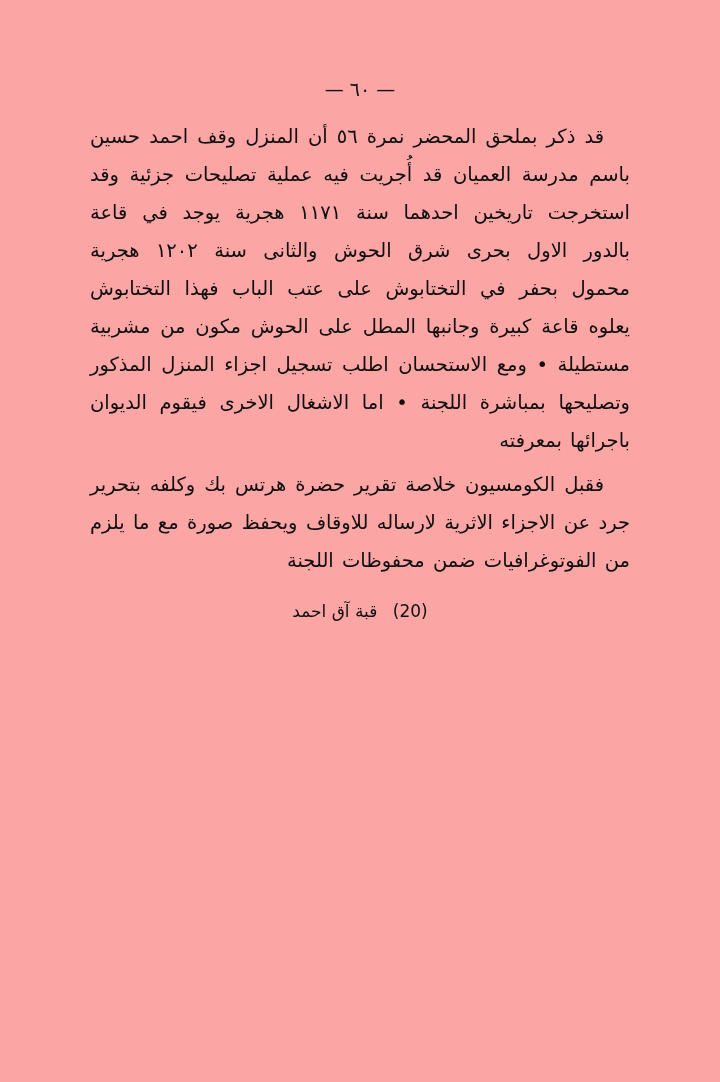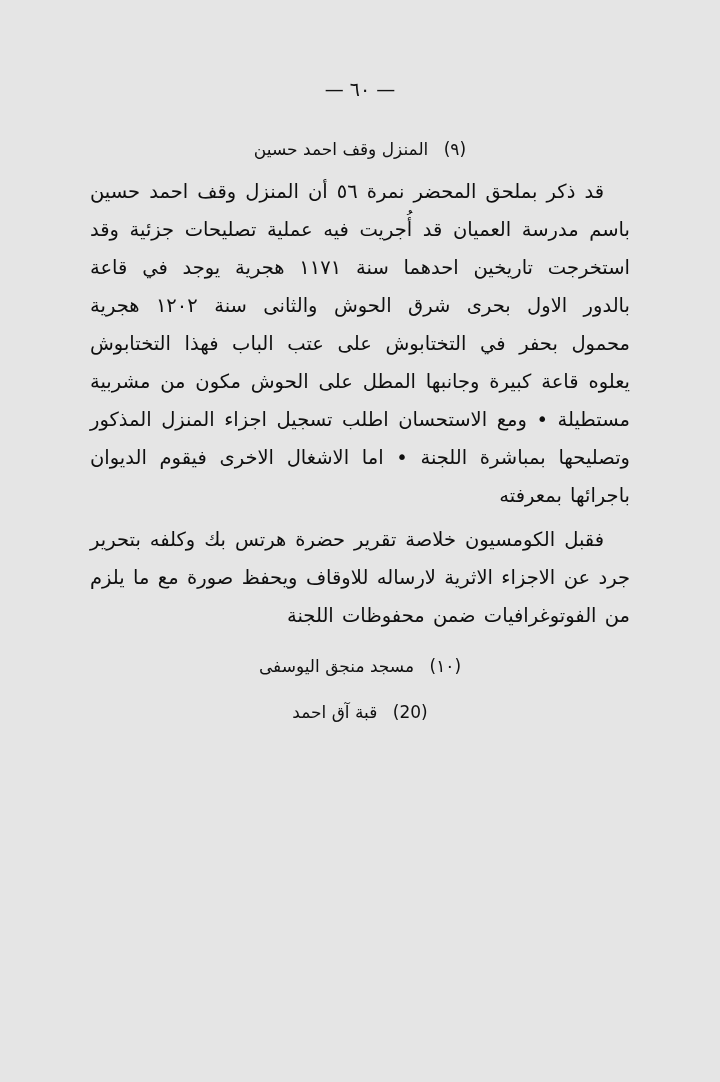--- a/index.html
+++ b/index.html
@@ -13,21 +13,21 @@
     position: relative;
     font-family: "DejaVu Sans", sans-serif;
     color: #0d0d0d;
     overflow: hidden;
   }
   .page {
     position: absolute;
     top: 0; left: 0;
     width: 720px;
     height: 1082px;
-    background: #e5e5e5;
+    background: #fca5a5;
   }
   .page-number {
     position: absolute;
     top: 78px;
     left: 0;
     width: 720px;
     text-align: center;
     font-size: 19px;
     letter-spacing: 2px;
     color: #131313;
@@ -69,33 +69,25 @@
 </head>
 <body>
 
 <div class="page">
 
   <div class="page-number">— ٦٠ —</div>
 
   <div class="content">
 
     <div class="blk">
-      <div class="section-heading">
-        <span class="num">(٩)</span>
-        <span>المنزل وقف احمد حسين</span>
-      </div>
       <p class="body-par indent">قد ذكر بملحق المحضر نمرة ٥٦ أن المنزل وقف احمد حسين باسم مدرسة العميان قد أُجريت فيه عملية تصليحات جزئية وقد استخرجت تاريخين احدهما سنة ١١٧١ هجرية يوجد في قاعة بالدور الاول بحرى شرق الحوش والثانى سنة ١٢٠٢ هجرية محمول بحفر في التختابوش على عتب الباب فهذا التختابوش يعلوه قاعة كبيرة وجانبها المطل على الحوش مكون من مشربية مستطيلة • ومع الاستحسان اطلب تسجيل اجزاء المنزل المذكور وتصليحها بمباشرة اللجنة  •  اما الاشغال الاخرى فيقوم الديوان باجرائها بمعرفته</p>
       <p class="body-par indent">فقبل الكومسيون خلاصة تقرير حضرة هرتس بك وكلفه بتحرير جرد عن الاجزاء الاثرية لارساله للاوقاف ويحفظ صورة مع ما يلزم من الفوتوغرافيات ضمن محفوظات اللجنة</p>
     </div>
 
     <div class="blk">
-      <div class="section-heading">
-        <span class="num">(١٠)</span>
-        <span>مسجد منجق اليوسفى</span>
-      </div>
     </div>
 
     <div class="blk">
       <div class="section-heading">
         <span class="num">(20)</span>
         <span>قبة آق احمد</span>
       </div>
 
     </div>
 

